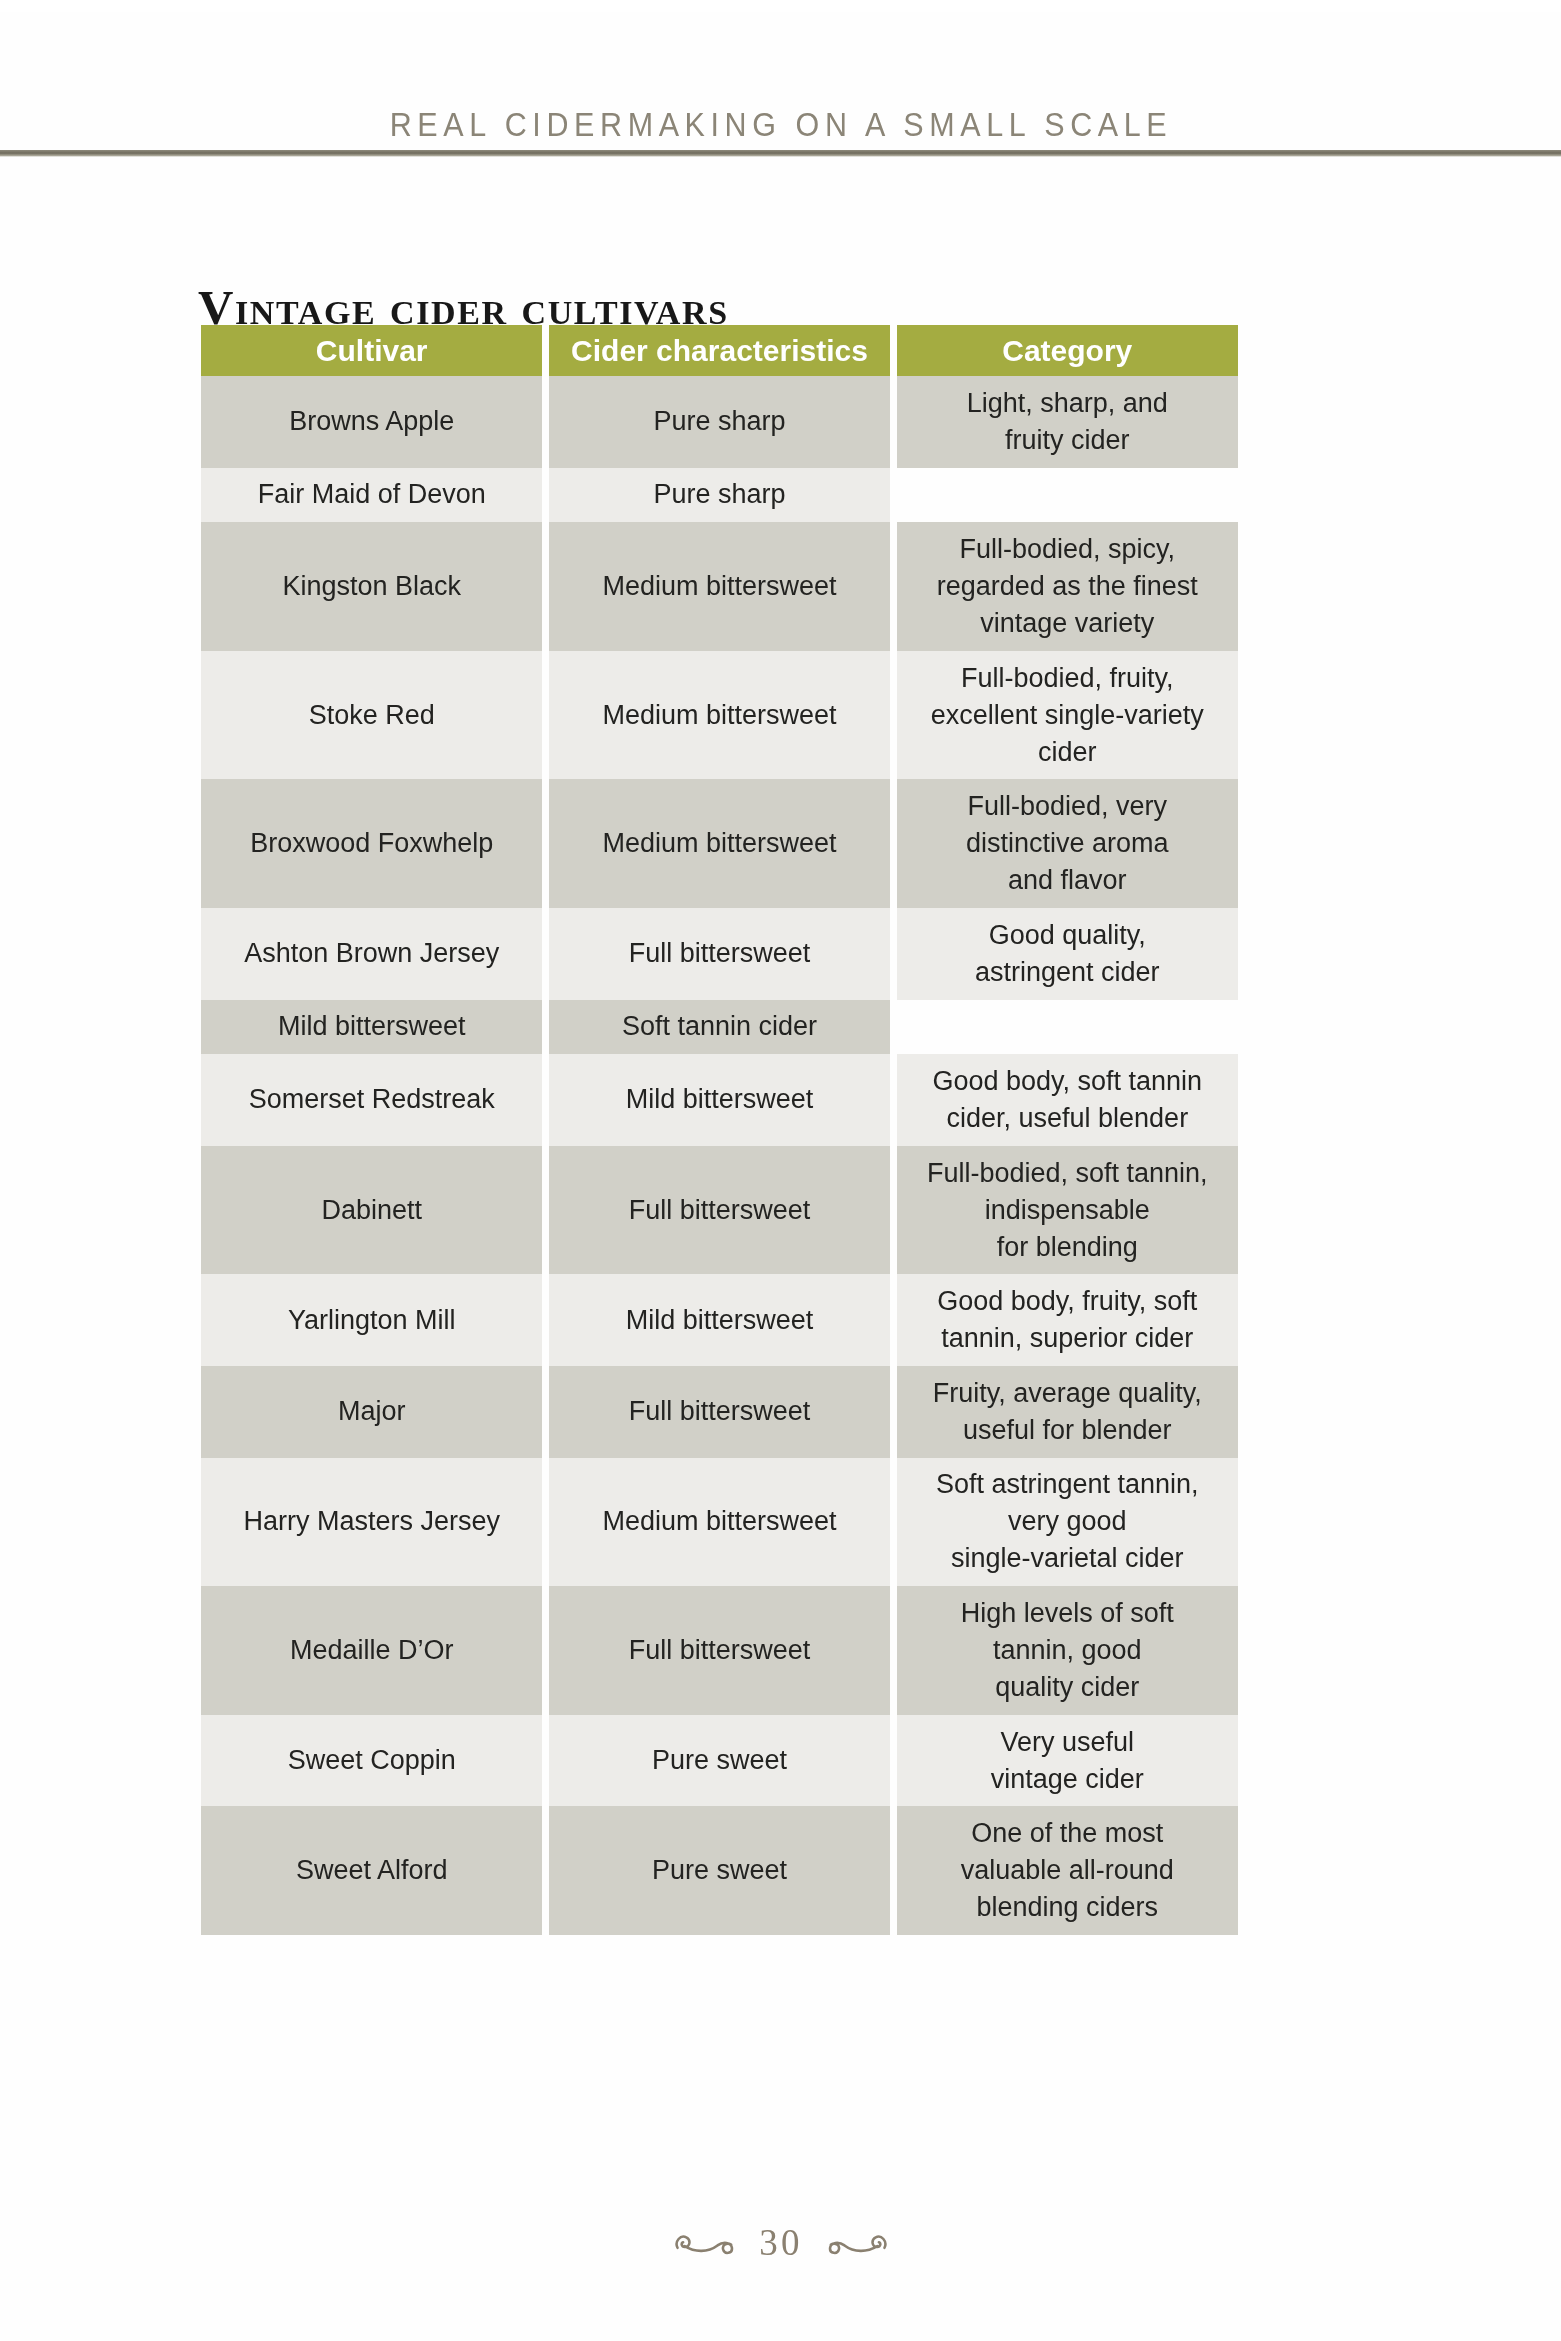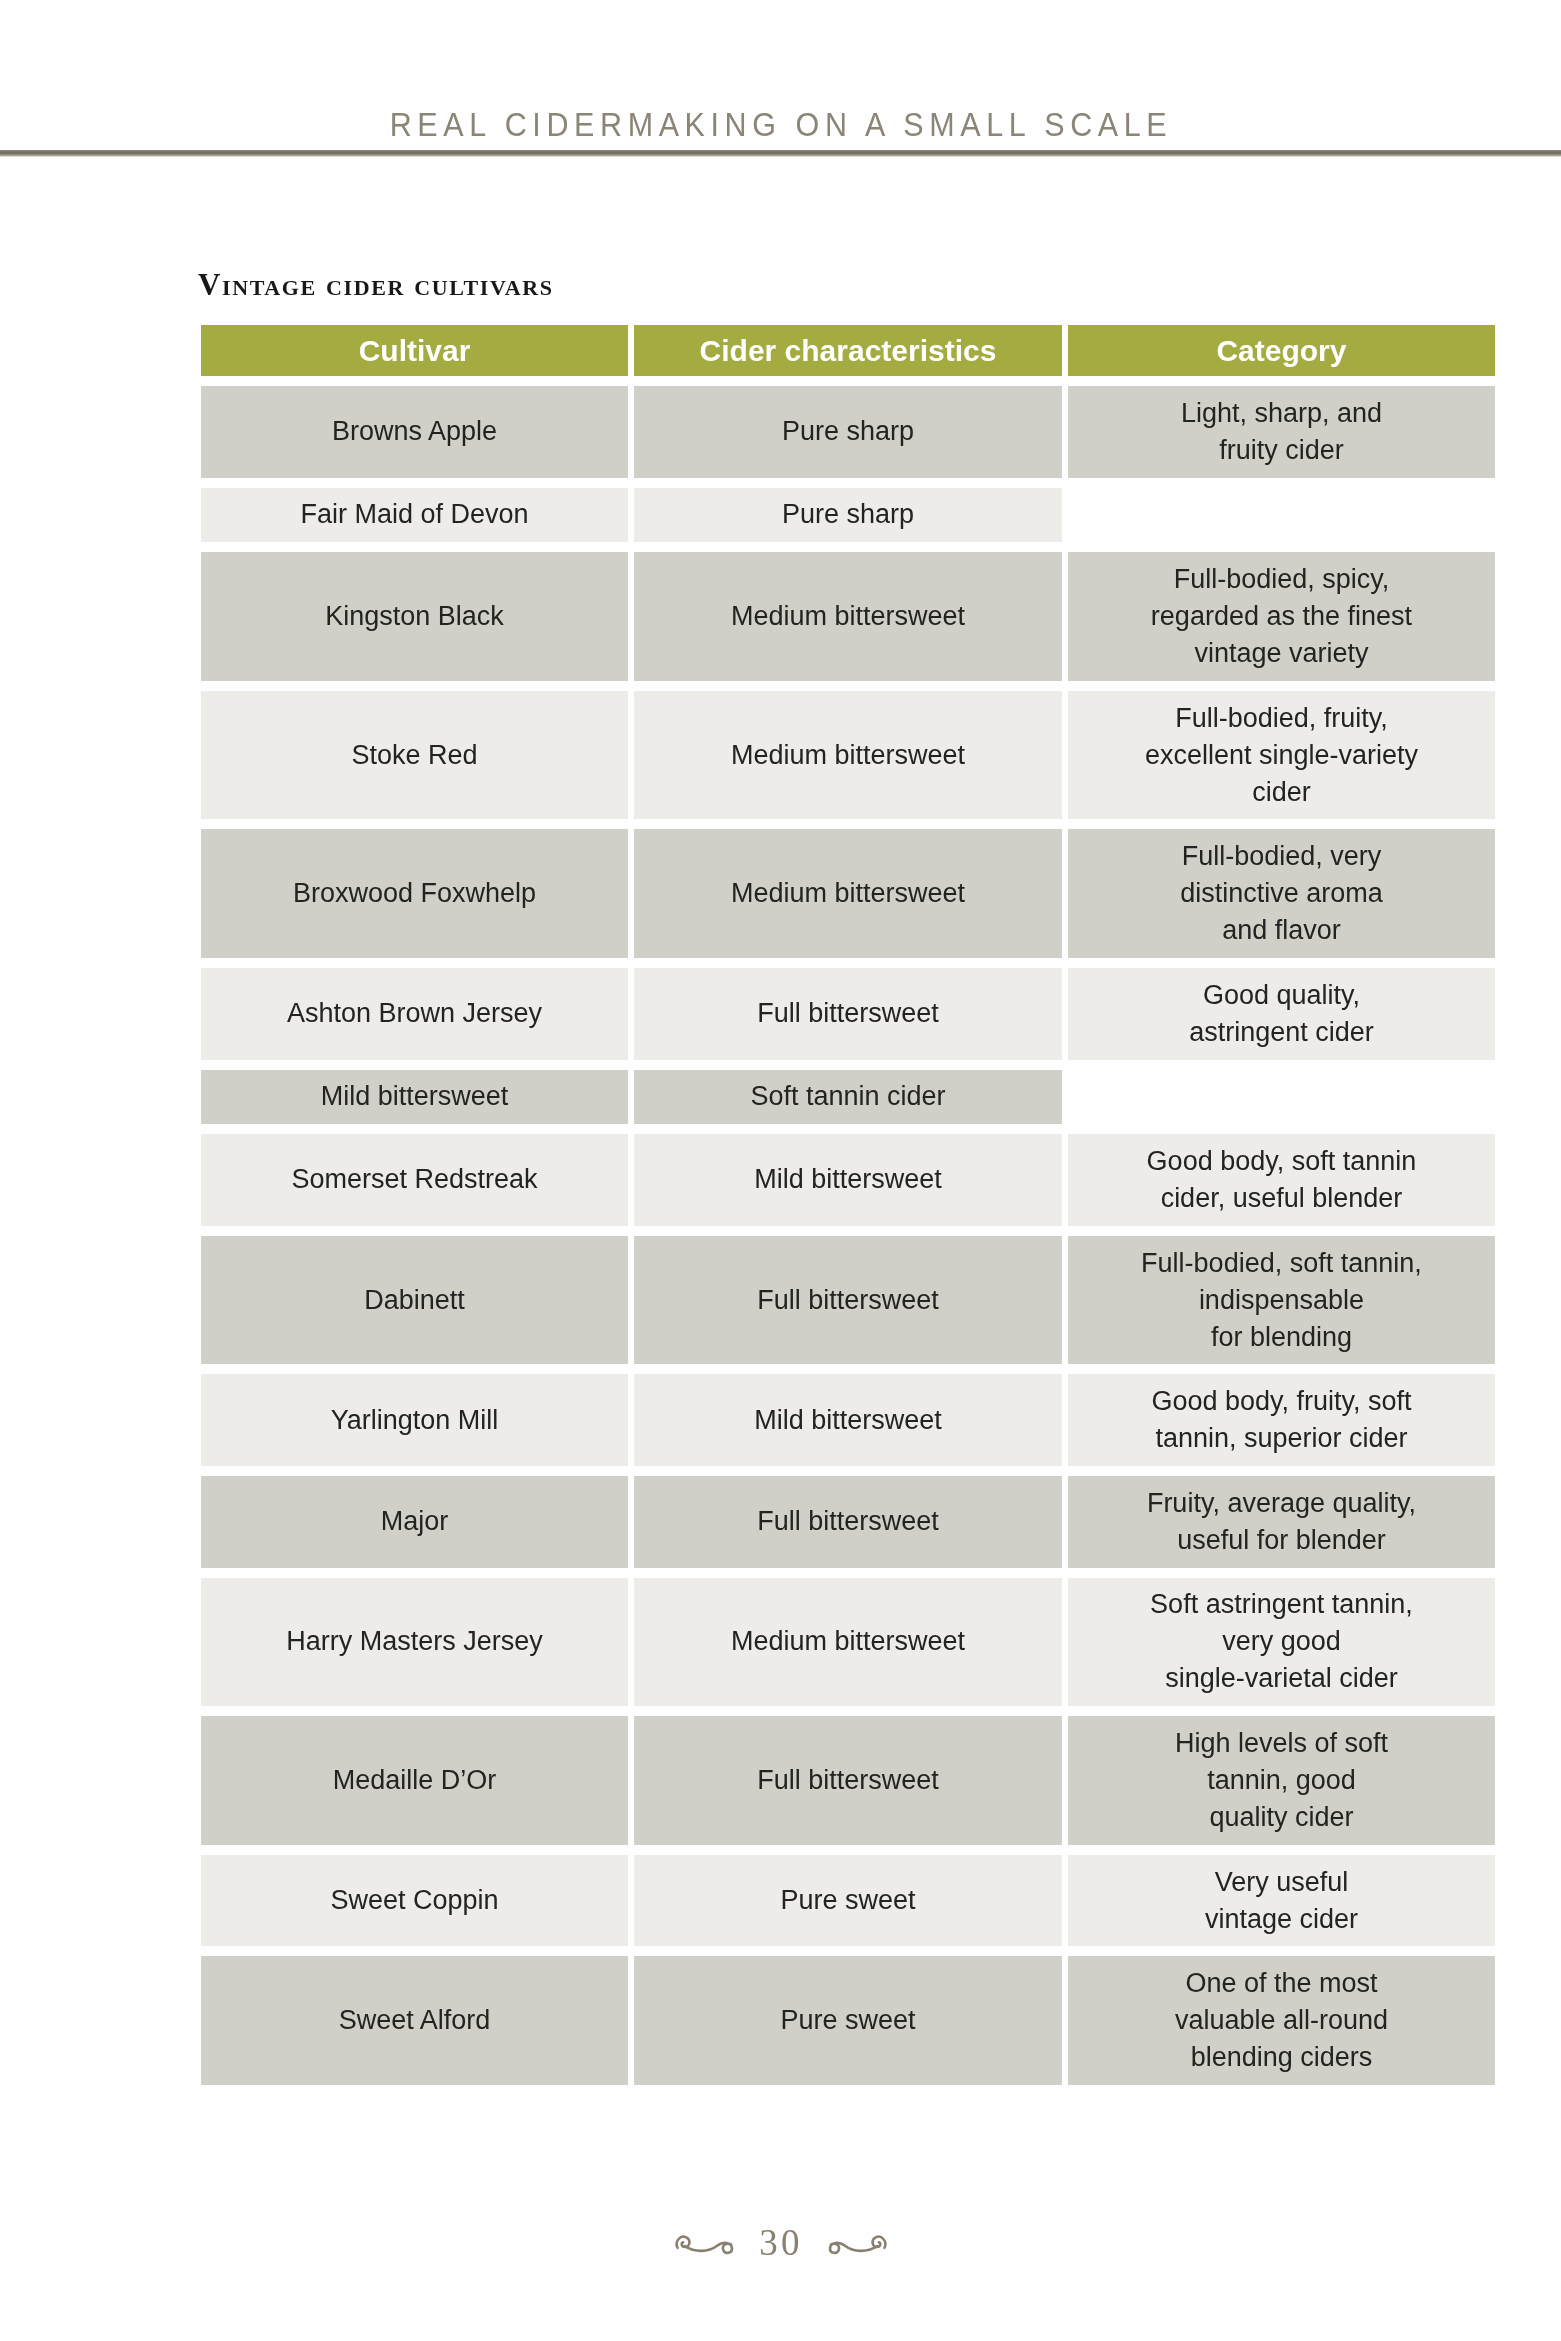--- a/index.html
+++ b/index.html
@@ -21,28 +21,28 @@
   }
   .head-rule{
     position:absolute;top:138px;left:0;right:0;height:7.2px;
     background:linear-gradient(#8d897b 0%, #6f6b5c 45%, #a9a697 80%, #ffffff 100%);
   }
   .section-title{
     position:absolute;top:234px;left:198px;
     font-family:"Liberation Serif",serif;
     font-variant:small-caps;
     font-weight:700;
-    font-size:31px;
+    font-size:49px;
     letter-spacing:1.6px;
     color:#181818;
   }
   .cider-table{
     position:absolute;top:313px;left:201px;
-    width:1294px;
-    display:flex;flex-direction:column;gap:10px;
+    width:1037px;
+    display:flex;flex-direction:column;gap:0;
   }
   .trow{
     display:grid;
     grid-template-columns:1fr 1fr 1fr;
     gap:6.4px;
   }
   .th{
     background:#a4ac41;
     color:#ffffff;
     font-weight:700;

